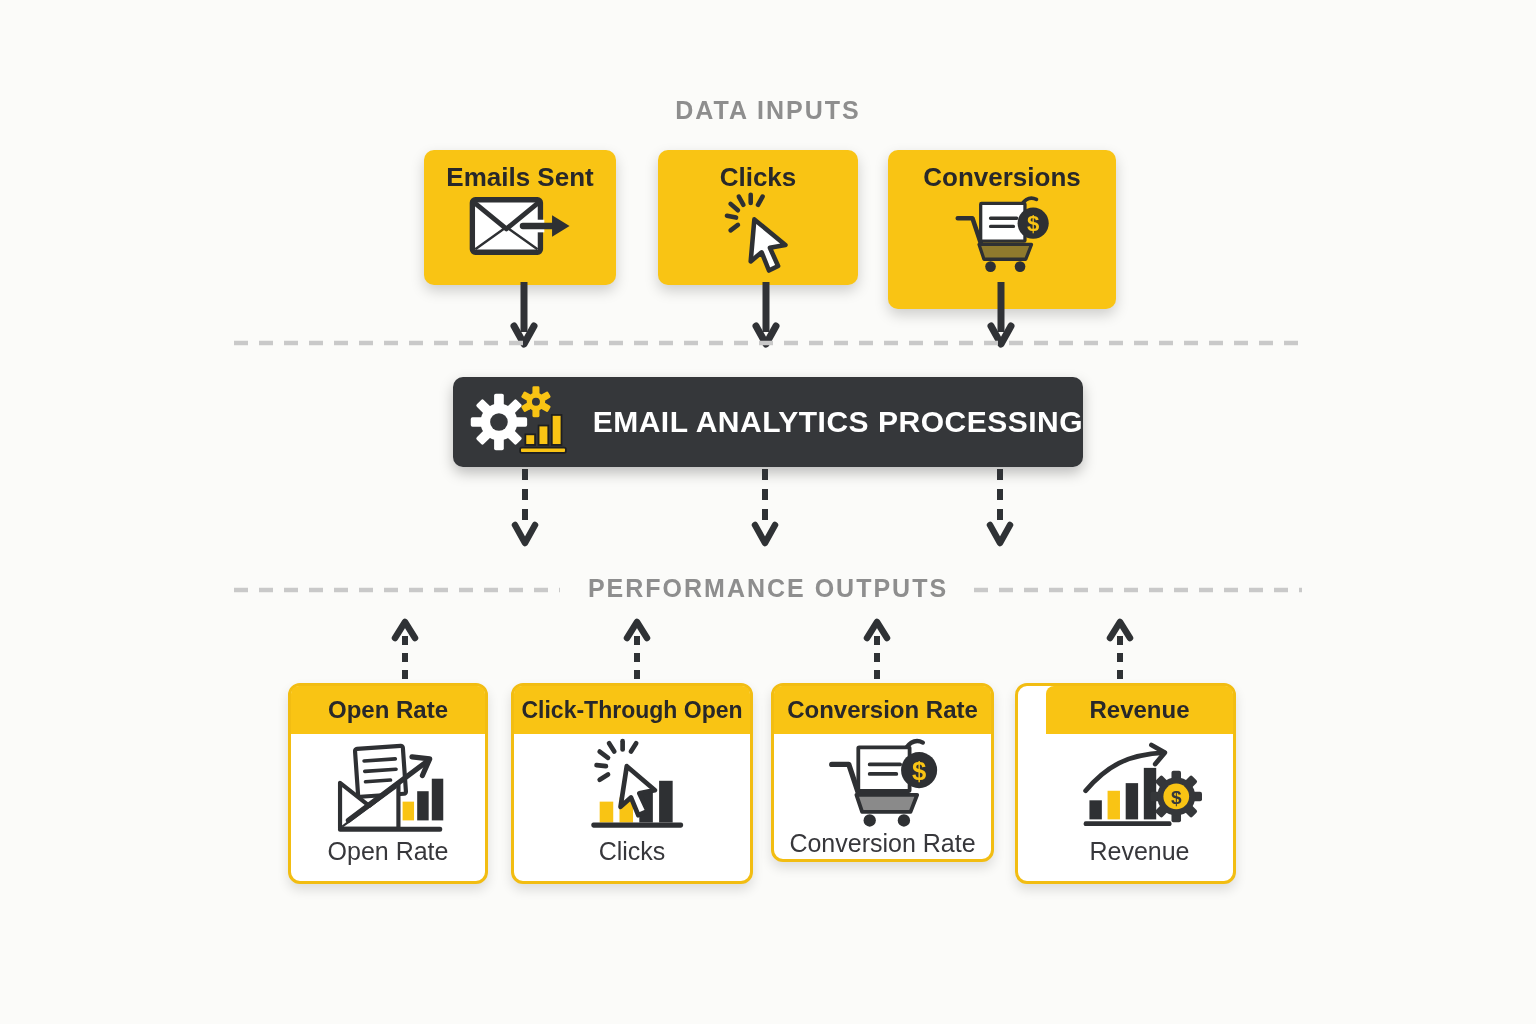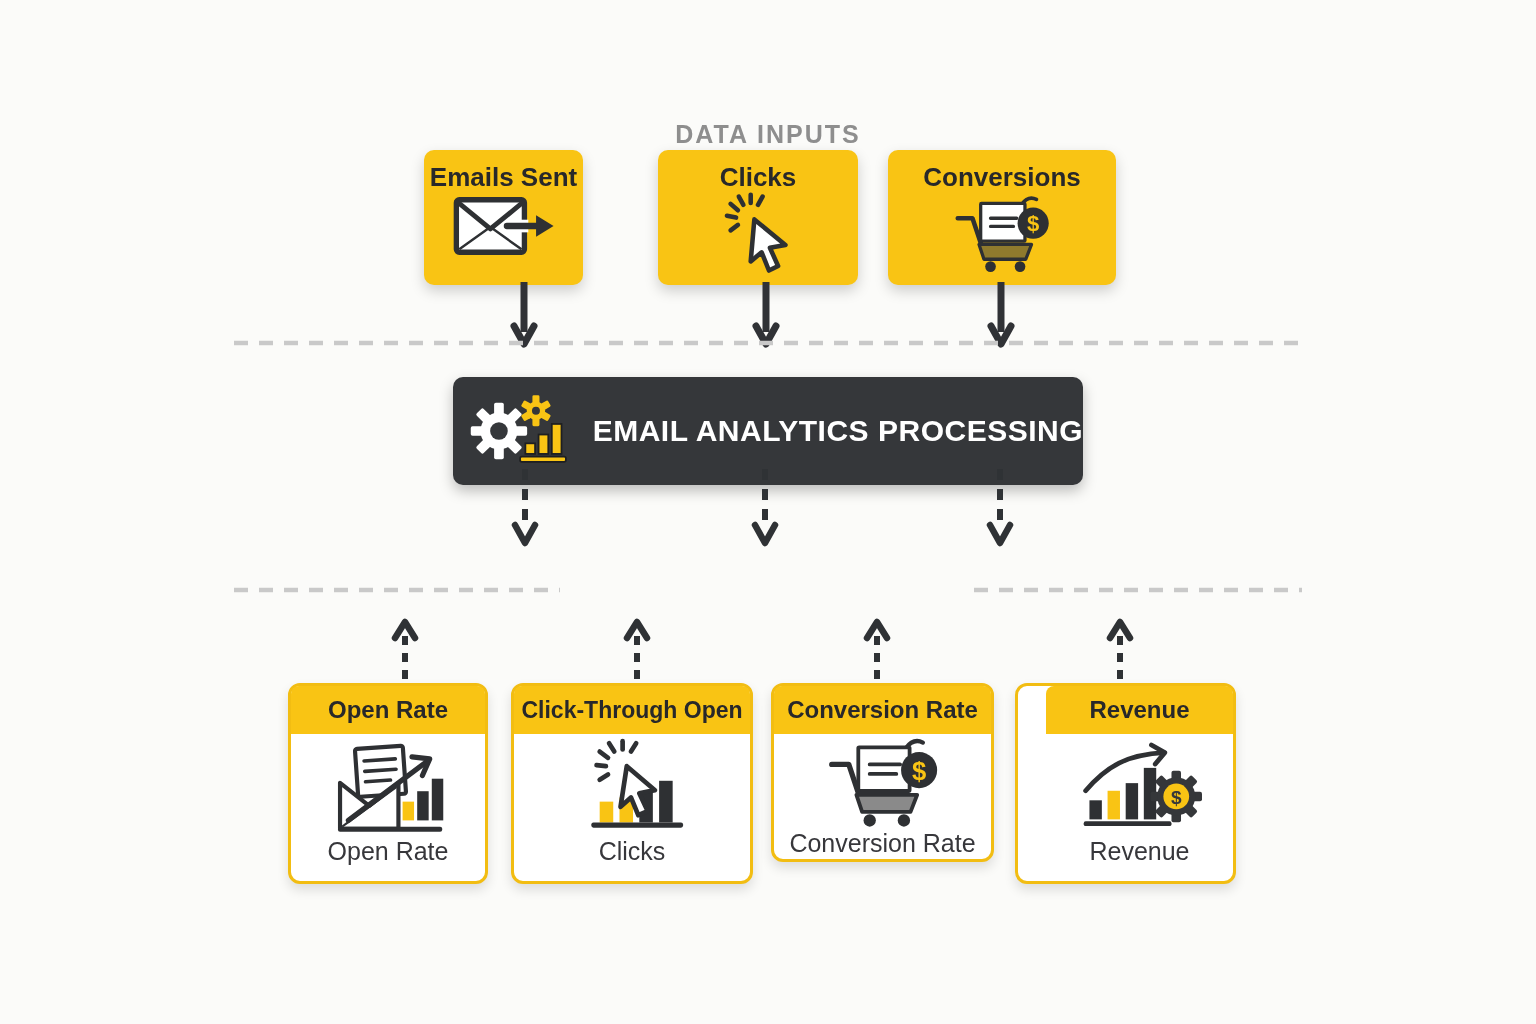--- a/index.html
+++ b/index.html
@@ -2,39 +2,39 @@
 <html><head>
 <meta charset="utf-8">
 <style>
   html,body{margin:0;padding:0;background:#FAFAF8;}
   .canvas{
     position:relative;width:1536px;height:1024px;background:#FBFBF9;
     font-family:"Liberation Sans",sans-serif;overflow:hidden;
   }
   .section-title{
     position:absolute;left:0;right:0;text-align:center;
-    font-weight:bold;font-size:25px;letter-spacing:2px;color:#8E8E8E;margin-top:24px;
+    font-weight:bold;font-size:25px;letter-spacing:2px;color:#8E8E8E;
   }
   .inputs-title{top:96px;}
   .outputs-title{top:574px;}
 
   .input-box{
     position:absolute;background:#F9C414;border-radius:10px;
     box-shadow:0 6px 14px rgba(0,0,0,.18);
     display:flex;flex-direction:column;align-items:center;padding-top:13px;box-sizing:border-box;
   }
-  .box-1{left:424px;top:150px;width:159px;height:135px;}
+  .box-1{left:424px;top:150px;width:192px;height:135px;}
   .box-2{left:658px;top:150px;width:200px;height:135px;}
-  .box-3{left:888px;top:150px;width:228px;height:135px;}
+  .box-3{left:888px;top:150px;width:228px;height:159px;}
   .box-title{font-size:26px;font-weight:bold;color:#28282A;line-height:1.1;}
 
   .arr{position:absolute;}
 
   .process-bar{
-    position:absolute;left:453px;top:377px;width:630px;height:108px;
+    position:absolute;left:453px;top:377px;width:630px;height:90px;
     background:#35373A;border-radius:10px;box-shadow:0 6px 14px rgba(0,0,0,.25);
     display:flex;align-items:center;gap:18px;padding-left:16px;box-sizing:border-box;
   }
   .process-label{font-size:30px;font-weight:bold;color:#FFFFFF;letter-spacing:.5px;white-space:nowrap;}
 
   .card{
     position:absolute;background:#FFFFFF;border:3px solid #F2BD12;border-radius:12px;
     box-shadow:0 6px 12px rgba(0,0,0,.12);
     display:flex;flex-direction:column;align-items:center;box-sizing:border-box;
   }
@@ -163,20 +163,21 @@
     <path d="M4,58 L14,76 L24,58" fill="none" stroke="#2F3235" stroke-width="6.5" stroke-linecap="round" stroke-linejoin="round"></path>
   </svg>
   <svg class="arr" style="left:986px;top:467px;" width="28" height="84" viewBox="0 0 28 84">
     <line x1="14" y1="2" x2="14" y2="62" stroke="#2F3235" stroke-width="6" stroke-dasharray="11 9"></line>
     <path d="M4,58 L14,76 L24,58" fill="none" stroke="#2F3235" stroke-width="6.5" stroke-linecap="round" stroke-linejoin="round"></path>
   </svg>
 
   <svg class="arr" style="left:232px;top:586px;" width="330" height="8" viewBox="0 0 330 8">
     <line x1="2" y1="4" x2="328" y2="4" stroke="#C9C9C9" stroke-width="4.5" stroke-dasharray="14 11"></line>
   </svg>
+  <div class="section-title outputs-title">PERFORMANCE OUTPUTS</div>
   <svg class="arr" style="left:972px;top:586px;" width="332" height="8" viewBox="0 0 332 8">
     <line x1="2" y1="4" x2="330" y2="4" stroke="#C9C9C9" stroke-width="4.5" stroke-dasharray="14 11"></line>
   </svg>
 
   <svg class="arr" style="left:391px;top:618px;" width="28" height="68" viewBox="0 0 28 68">
     <line x1="14" y1="18" x2="14" y2="64" stroke="#2F3235" stroke-width="6" stroke-dasharray="9 8"></line>
     <path d="M4,20 L14,4 L24,20" fill="none" stroke="#2F3235" stroke-width="6.5" stroke-linecap="round" stroke-linejoin="round"></path>
   </svg>
   <svg class="arr" style="left:623px;top:618px;" width="28" height="68" viewBox="0 0 28 68">
     <line x1="14" y1="18" x2="14" y2="64" stroke="#2F3235" stroke-width="6" stroke-dasharray="9 8"></line>

